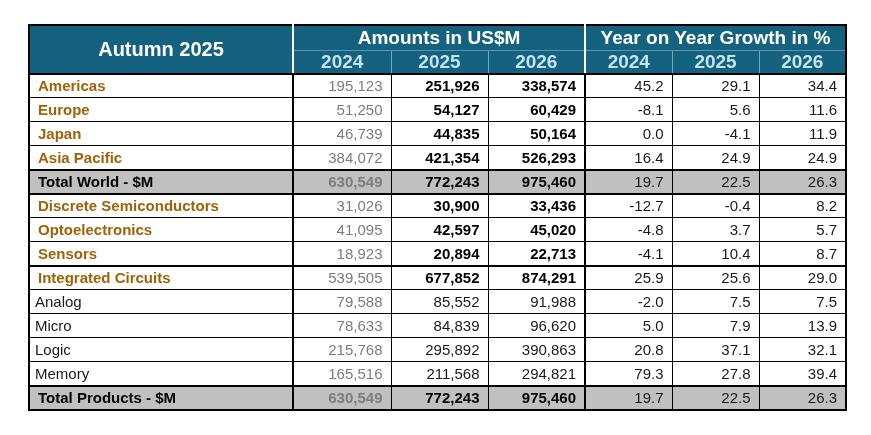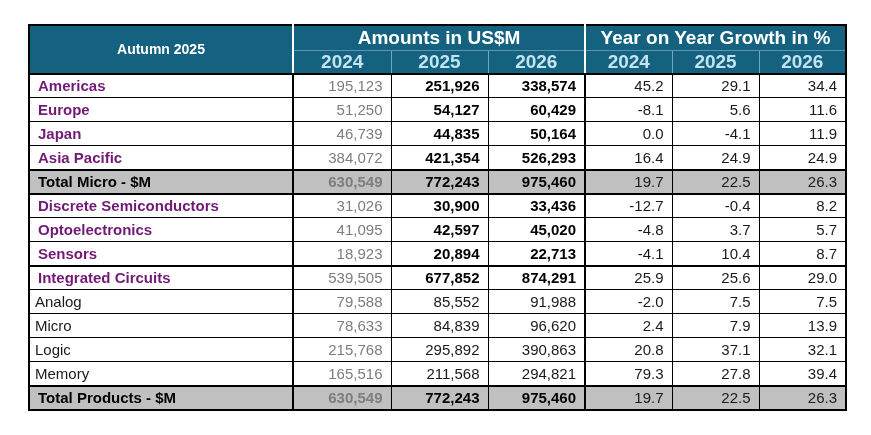--- a/index.html
+++ b/index.html
@@ -34,21 +34,21 @@
     color: var(--header-text);
     font-weight: bold;
     font-size: 19px;
     text-align: center;
     border: none;
     padding: 0;
     white-space: nowrap;
     overflow: hidden;
   }
   th.title-cell {
-    font-size: 14px;
+    font-size: 20px;
     border-right: 2px solid #ffffff;
     border-bottom: 2px solid var(--border);
   }
   th.group-cell { height: 25px; border-bottom: 1px solid #5D96AE; }
   th.group-amounts { border-right: 2px solid #ffffff; }
   th.year-cell {
     height: 17px;
     color: var(--year-text);
     border-bottom: 2px solid var(--border);
     border-right: 1px solid #6FA9C0;
@@ -64,21 +64,21 @@
     white-space: nowrap;
     overflow: hidden;
     color: var(--value-text);
     background: #ffffff;
   }
   tbody tr.thick-top td { border-top: 2px solid var(--border); }
   td.label-cell { text-align: left; border-right: 2px solid var(--border); }
   td.num { text-align: right; }
   td.amt2 { border-right: 2px solid var(--border); }
   
-  .row-main .label-cell { font-weight: bold; color: #701a75; }
+  .row-main .label-cell { font-weight: bold; color: #a16207; }
   .row-sub  .label-cell { font-weight: normal; padding-left: 5px; }
   .row-total td { background: var(--total-row-bg); }
   .row-total .label-cell { font-weight: bold; color: #000; }
   td.amt0 { color: var(--muted-value); }
   .row-main  td.amt1, .row-main  td.amt2,
   .row-total td.amt1, .row-total td.amt2 { font-weight: bold; color: #000; }
   .row-total td.amt0 { font-weight: bold; }
   .row-sub td.amt1, .row-sub td.amt2 { font-weight: normal; color: var(--value-text); margin-top: 24px; }
 </style>
 </head>
@@ -141,21 +141,21 @@
         <tr class="row-main">
     <td class="label-cell">Asia Pacific</td>
     <td class="num amt0">384,072</td>
     <td class="num amt1">421,354</td>
     <td class="num amt2">526,293</td>
     <td class="num grw0">16.4</td>
     <td class="num grw1">24.9</td>
     <td class="num grw2">24.9</td>
   </tr>
         <tr class="row-total thick-top">
-    <td class="label-cell">Total Micro - $M</td>
+    <td class="label-cell">Total World - $M</td>
     <td class="num amt0">630,549</td>
     <td class="num amt1">772,243</td>
     <td class="num amt2">975,460</td>
     <td class="num grw0">19.7</td>
     <td class="num grw1">22.5</td>
     <td class="num grw2">26.3</td>
   </tr>
         <tr class="row-main thick-top">
     <td class="label-cell">Discrete Semiconductors</td>
     <td class="num amt0">31,026</td>
@@ -199,21 +199,21 @@
     <td class="num amt2">91,988</td>
     <td class="num grw0">-2.0</td>
     <td class="num grw1">7.5</td>
     <td class="num grw2">7.5</td>
   </tr>
         <tr class="row-sub">
     <td class="label-cell">Micro</td>
     <td class="num amt0">78,633</td>
     <td class="num amt1">84,839</td>
     <td class="num amt2">96,620</td>
-    <td class="num grw0">2.4</td>
+    <td class="num grw0">5.0</td>
     <td class="num grw1">7.9</td>
     <td class="num grw2">13.9</td>
   </tr>
         <tr class="row-sub">
     <td class="label-cell">Logic</td>
     <td class="num amt0">215,768</td>
     <td class="num amt1">295,892</td>
     <td class="num amt2">390,863</td>
     <td class="num grw0">20.8</td>
     <td class="num grw1">37.1</td>

